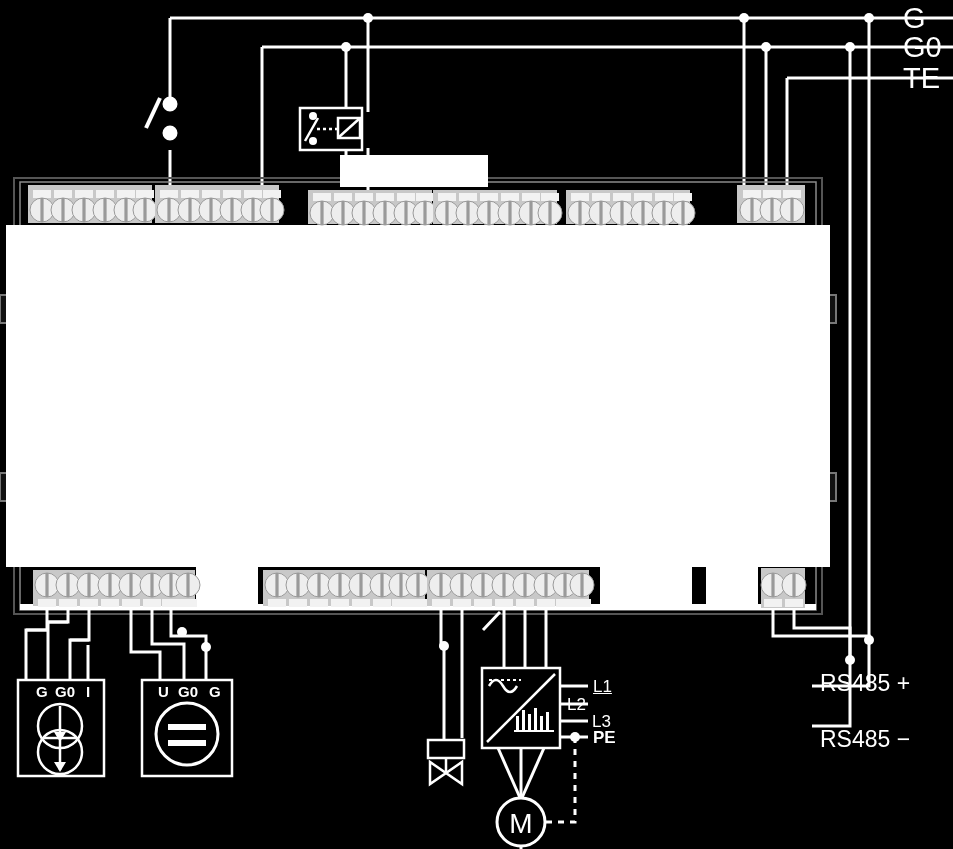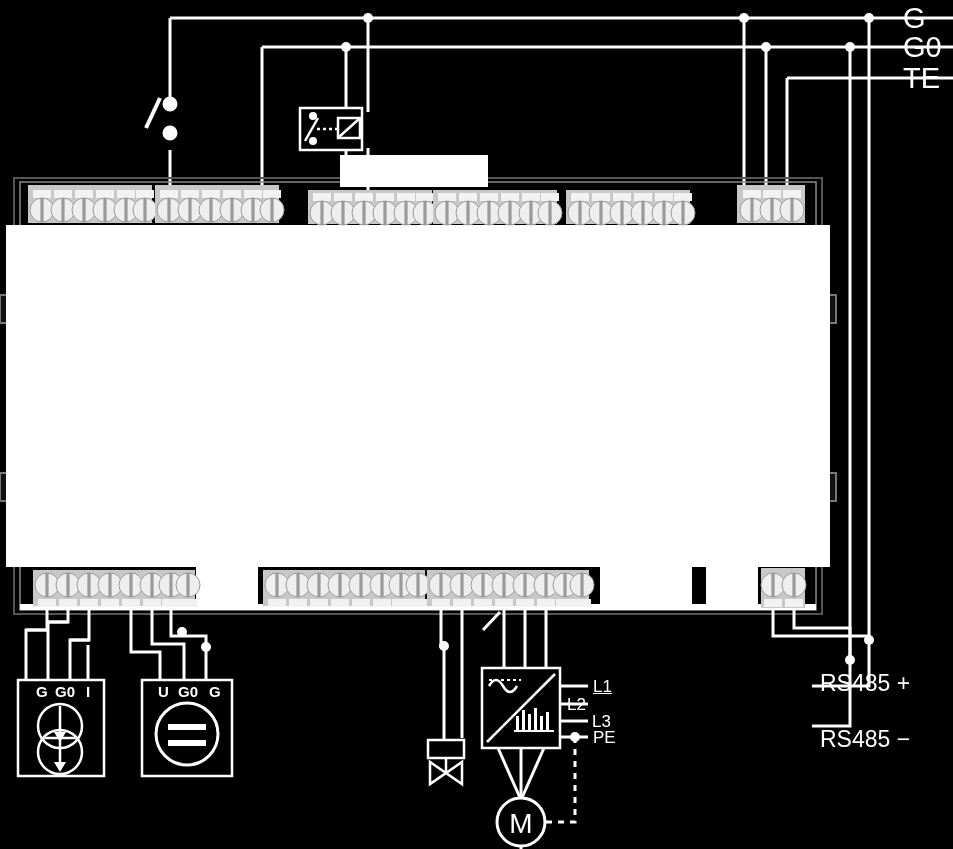--- a/index.html
+++ b/index.html
@@ -305,21 +305,21 @@
   <div class="lbl lbl-big" style="left:903px;top:4px;">G</div>
   <div class="lbl lbl-big" style="left:903px;top:33px;">G0</div>
   <div class="lbl lbl-big" style="left:903px;top:64px;text-align:right;">TE</div>
 
   <div class="lbl lbl-mid" style="left:820px;top:672px;">RS485 +</div>
   <div class="lbl lbl-mid" style="left:820px;top:728px;">RS485 −</div>
 
   <div class="lbl lbl-sm" style="left:593px;top:678px;text-decoration:underline;">L1</div>
   <div class="lbl lbl-sm" style="left:567px;top:696px;">L2</div>
   <div class="lbl lbl-sm" style="left:592px;top:713px;">L3</div>
-  <div class="lbl lbl-sm" style="left:593px;top:729px;">PE</div>
+  <div class="lbl lbl-sm" style="left:593px;top:729px;font-weight:bold;">PE</div>
 
   <div class="lbl lbl-dev" style="left:36px;top:684px;">G</div>
   <div class="lbl lbl-dev" style="left:55px;top:684px;">G0</div>
   <div class="lbl lbl-dev" style="left:86px;top:684px;">I</div>
 
   <div class="lbl lbl-dev" style="left:158px;top:684px;">U</div>
   <div class="lbl lbl-dev" style="left:178px;top:684px;">G0</div>
   <div class="lbl lbl-dev" style="left:209px;top:684px;">G</div>
 
 </div>

